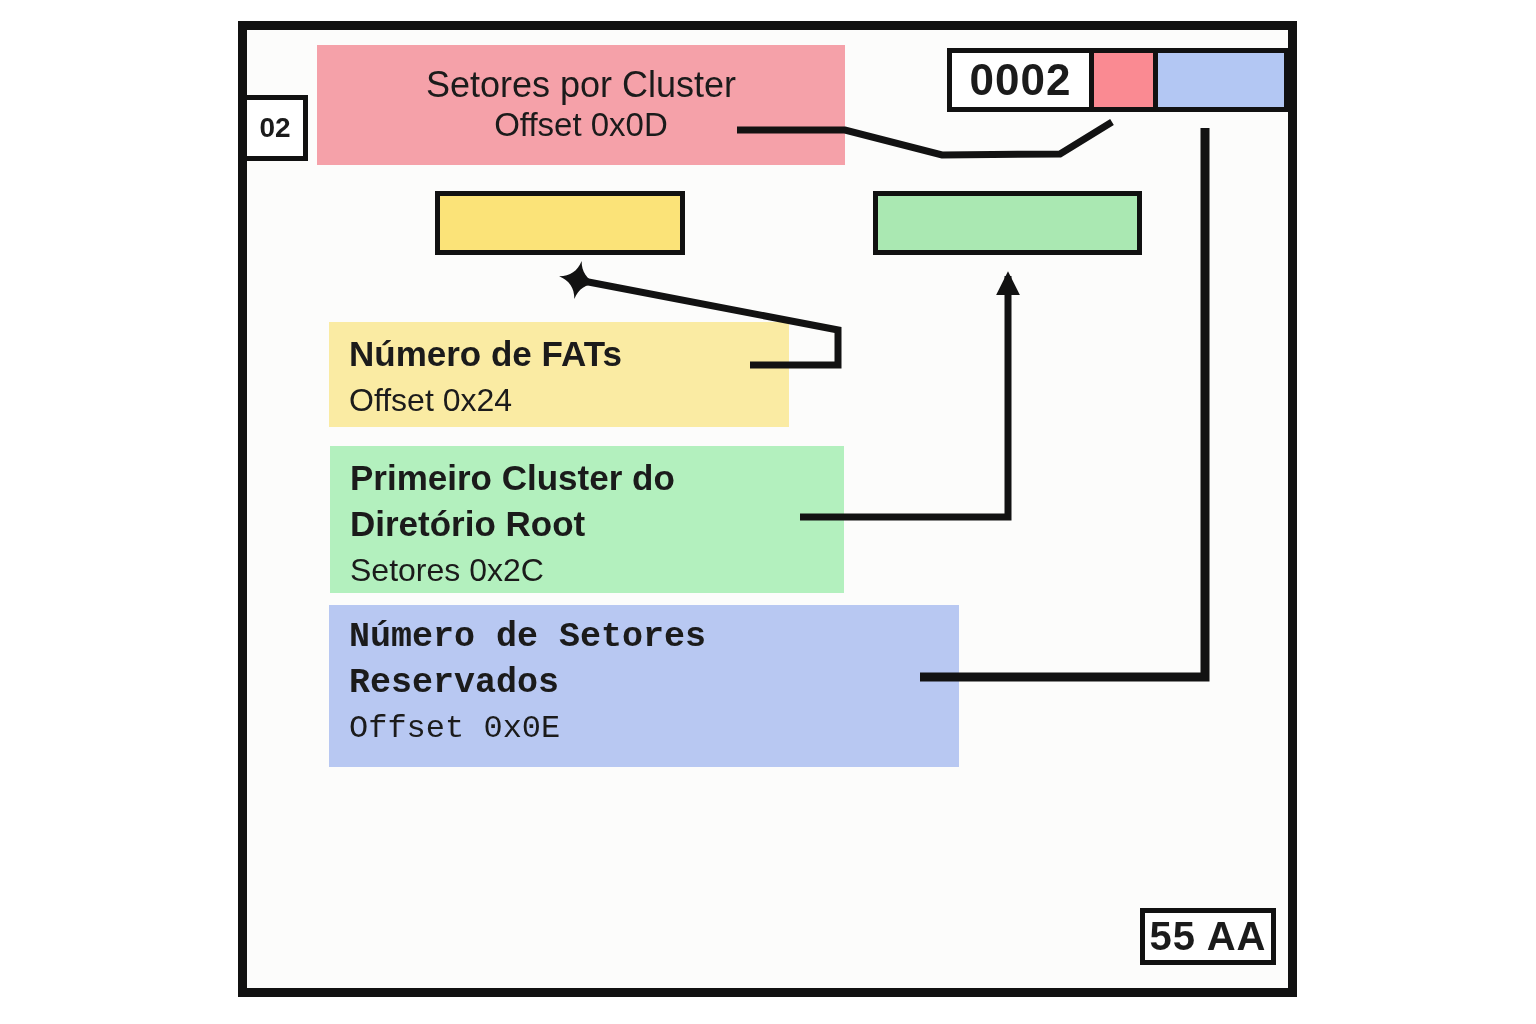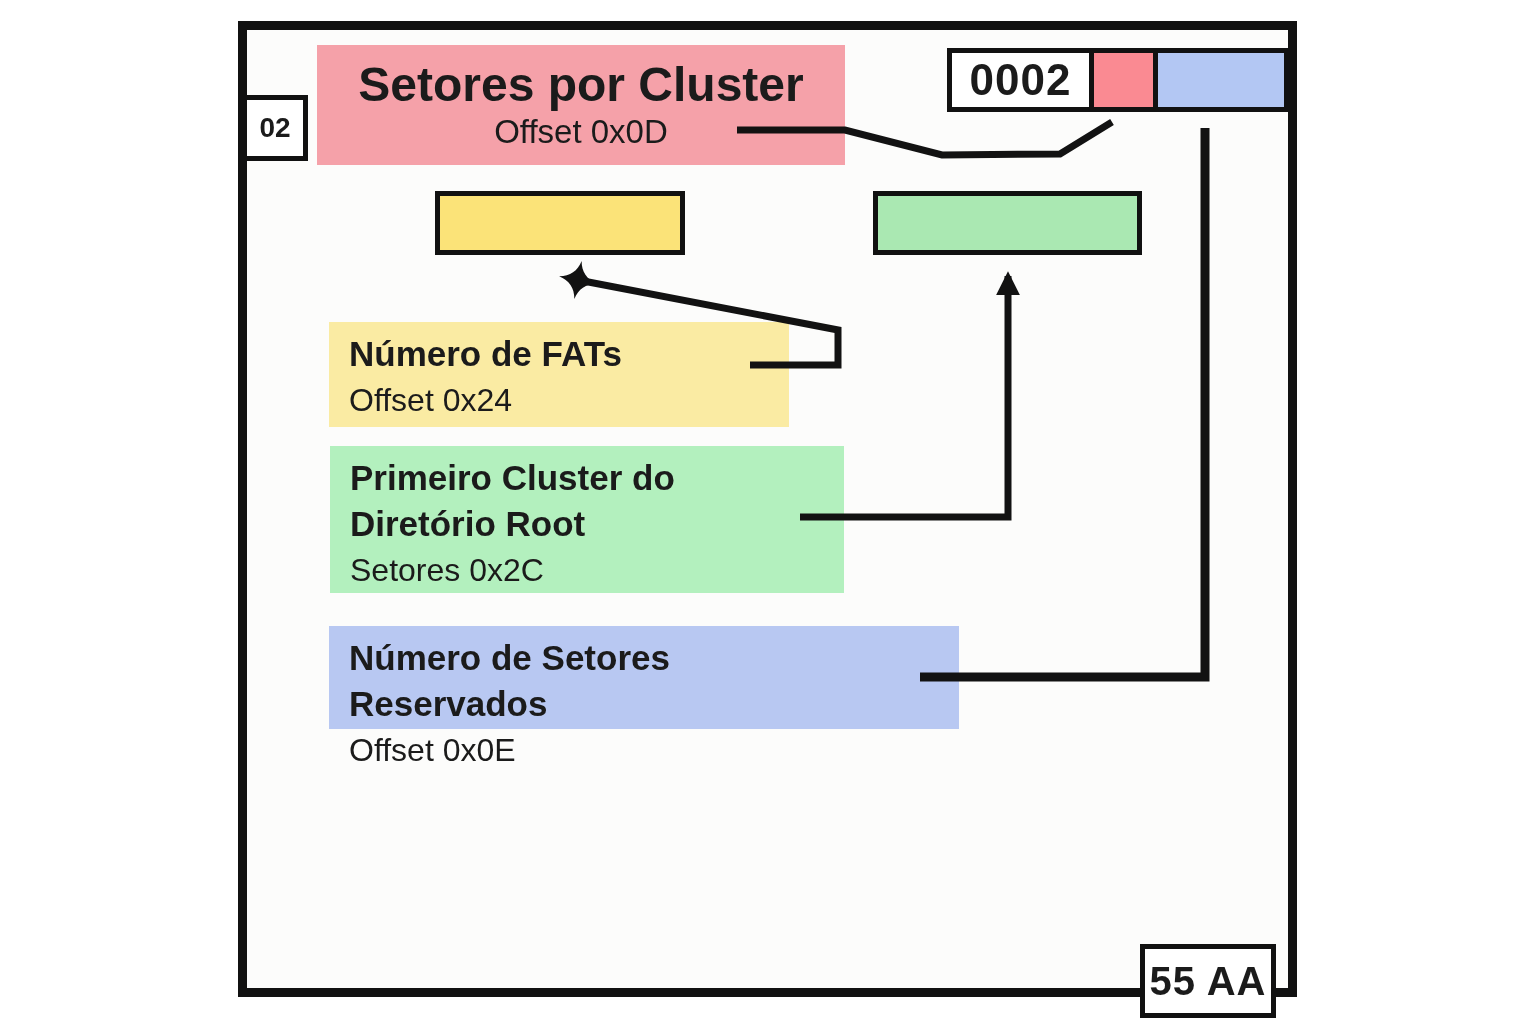--- a/index.html
+++ b/index.html
@@ -14,44 +14,44 @@
   .stage{position:relative;width:1536px;height:1024px;}
 
   .frame{position:absolute;left:238px;top:21px;width:1059px;height:976px;
          border:9px solid #111;background:#fcfcfb;}
 
   .abs{position:absolute;}
 
   .badge{background:#fff;border:5px solid #111;display:flex;align-items:center;justify-content:center;
          font-weight:700;z-index:6;}
   .badge-02{left:242px;top:95px;width:66px;height:66px;font-size:28px;}
-  .badge-55aa{left:1140px;top:944px;width:136px;height:74px;font-size:40px;letter-spacing:1px;}
+  .badge-55aa{left:1140px;top:908px;width:136px;height:57px;font-size:40px;letter-spacing:1px;}
 
   .pink-label{left:317px;top:45px;width:528px;height:120px;background:var(--pink-label);
         display:flex;flex-direction:column;align-items:center;justify-content:center;z-index:2;}
-  .pink-label .t1{font-size:48px;font-weight:700;line-height:1.1;}
+  .pink-label .t1{font-size:36px;font-weight:400;line-height:1.1;}
   .pink-label .t2{font-size:33px;font-weight:400;line-height:1.2;}
 
   .hexrow{left:923px;top:48px;height:64px;display:flex;z-index:2;margin-left:24px;}
   .hexrow .cell{height:64px;border:5px solid #111;}
   .cell-0002{width:147px;background:#fff;display:flex;align-items:center;justify-content:center;
         font-size:44px;font-weight:600;letter-spacing:1px;}
   .cell-red{width:69px;background:var(--red-cell);margin-left:-5px;}
   .cell-blue{width:136px;background:var(--blue-cell);margin-left:-5px;}
 
   .field-box{border:5px solid #111;z-index:2;}
   .yellow-box{left:435px;top:191px;width:250px;height:64px;background:var(--yellow-box);}
   .green-box{left:873px;top:191px;width:269px;height:64px;background:var(--green-box);}
 
   .label-card{z-index:2;padding:9px 10px 0 20px;margin-left:44px;}
   .label-card .bold{font-size:35px;font-weight:700;line-height:46px;}
   .label-card .reg{font-size:32px;font-weight:400;line-height:46px;}
   .yellow-card{left:285px;top:322px;width:460px;height:105px;background:var(--yellow-label);}
   .green-card{left:286px;top:446px;width:514px;height:147px;background:var(--green-label);}
-  .blue-card{left:285px;top:626px;width:630px;height:103px;background:var(--blue-label);}
+  .blue-card{left:285px;top:605px;width:630px;height:162px;background:var(--blue-label);font-family:Liberation Mono, monospace;}
 
   .overlay{position:absolute;left:0;top:0;width:1536px;height:1024px;z-index:4;pointer-events:none;}
   .overlay .ln{fill:none;stroke:var(--line);stroke-width:7px;}
   .overlay .ln-thick{fill:none;stroke:var(--line);stroke-width:9px;}
   .mk{fill:var(--line);}
 </style>
 </head>
 <body>
 
 <div class="stage">

